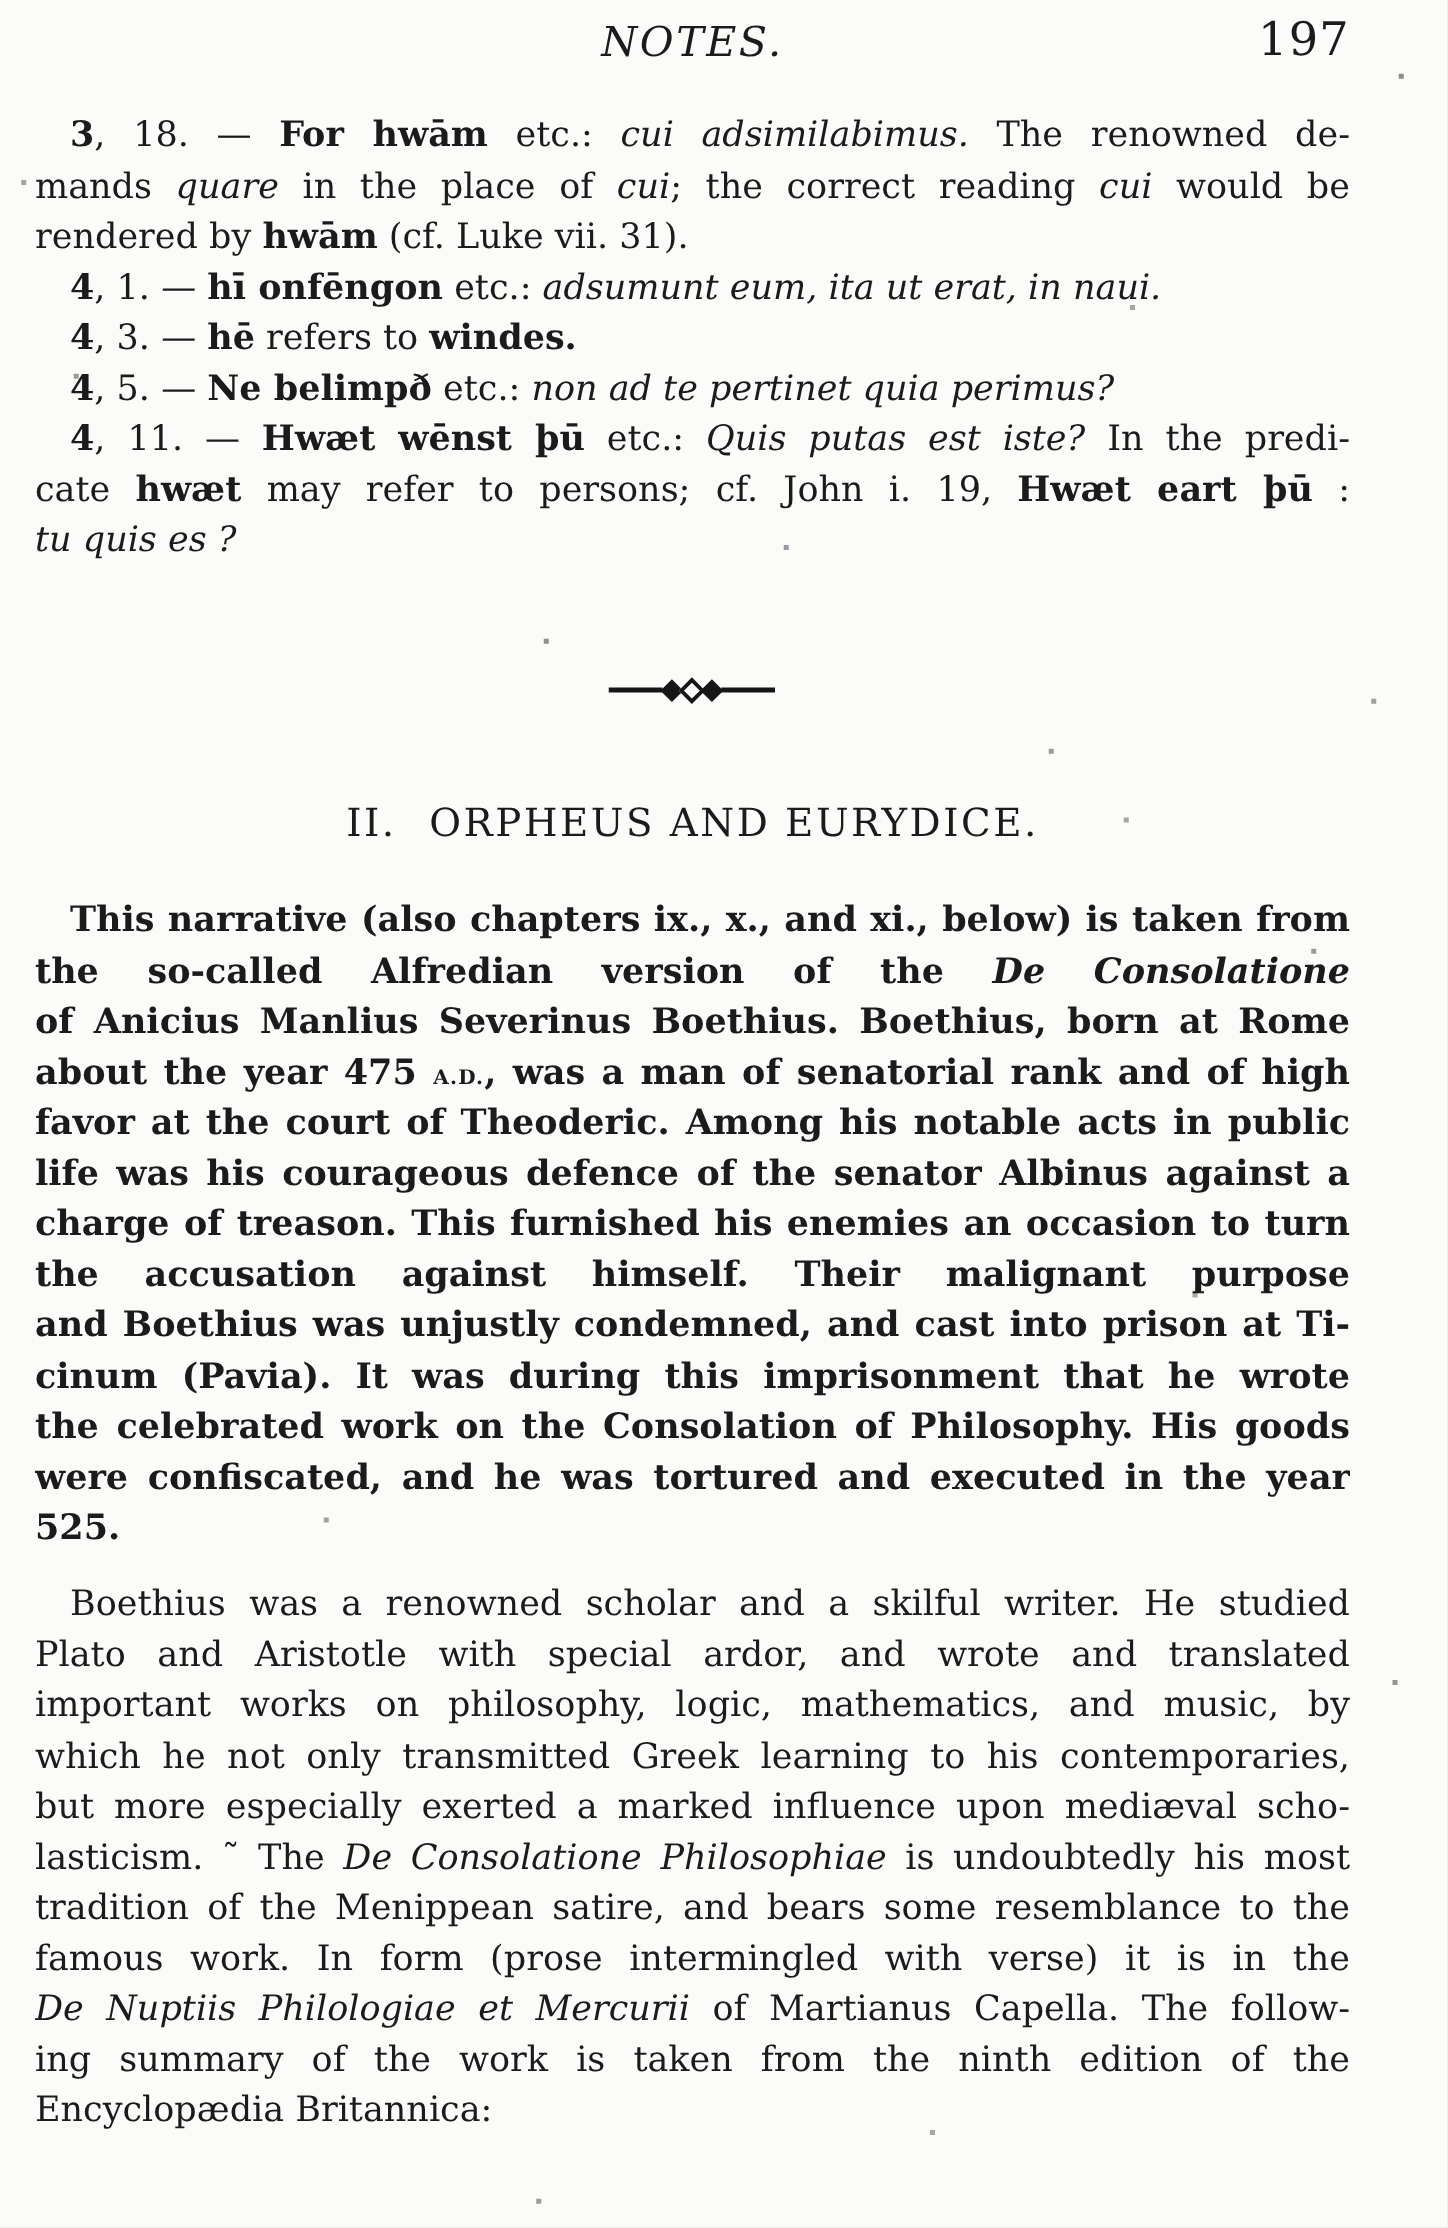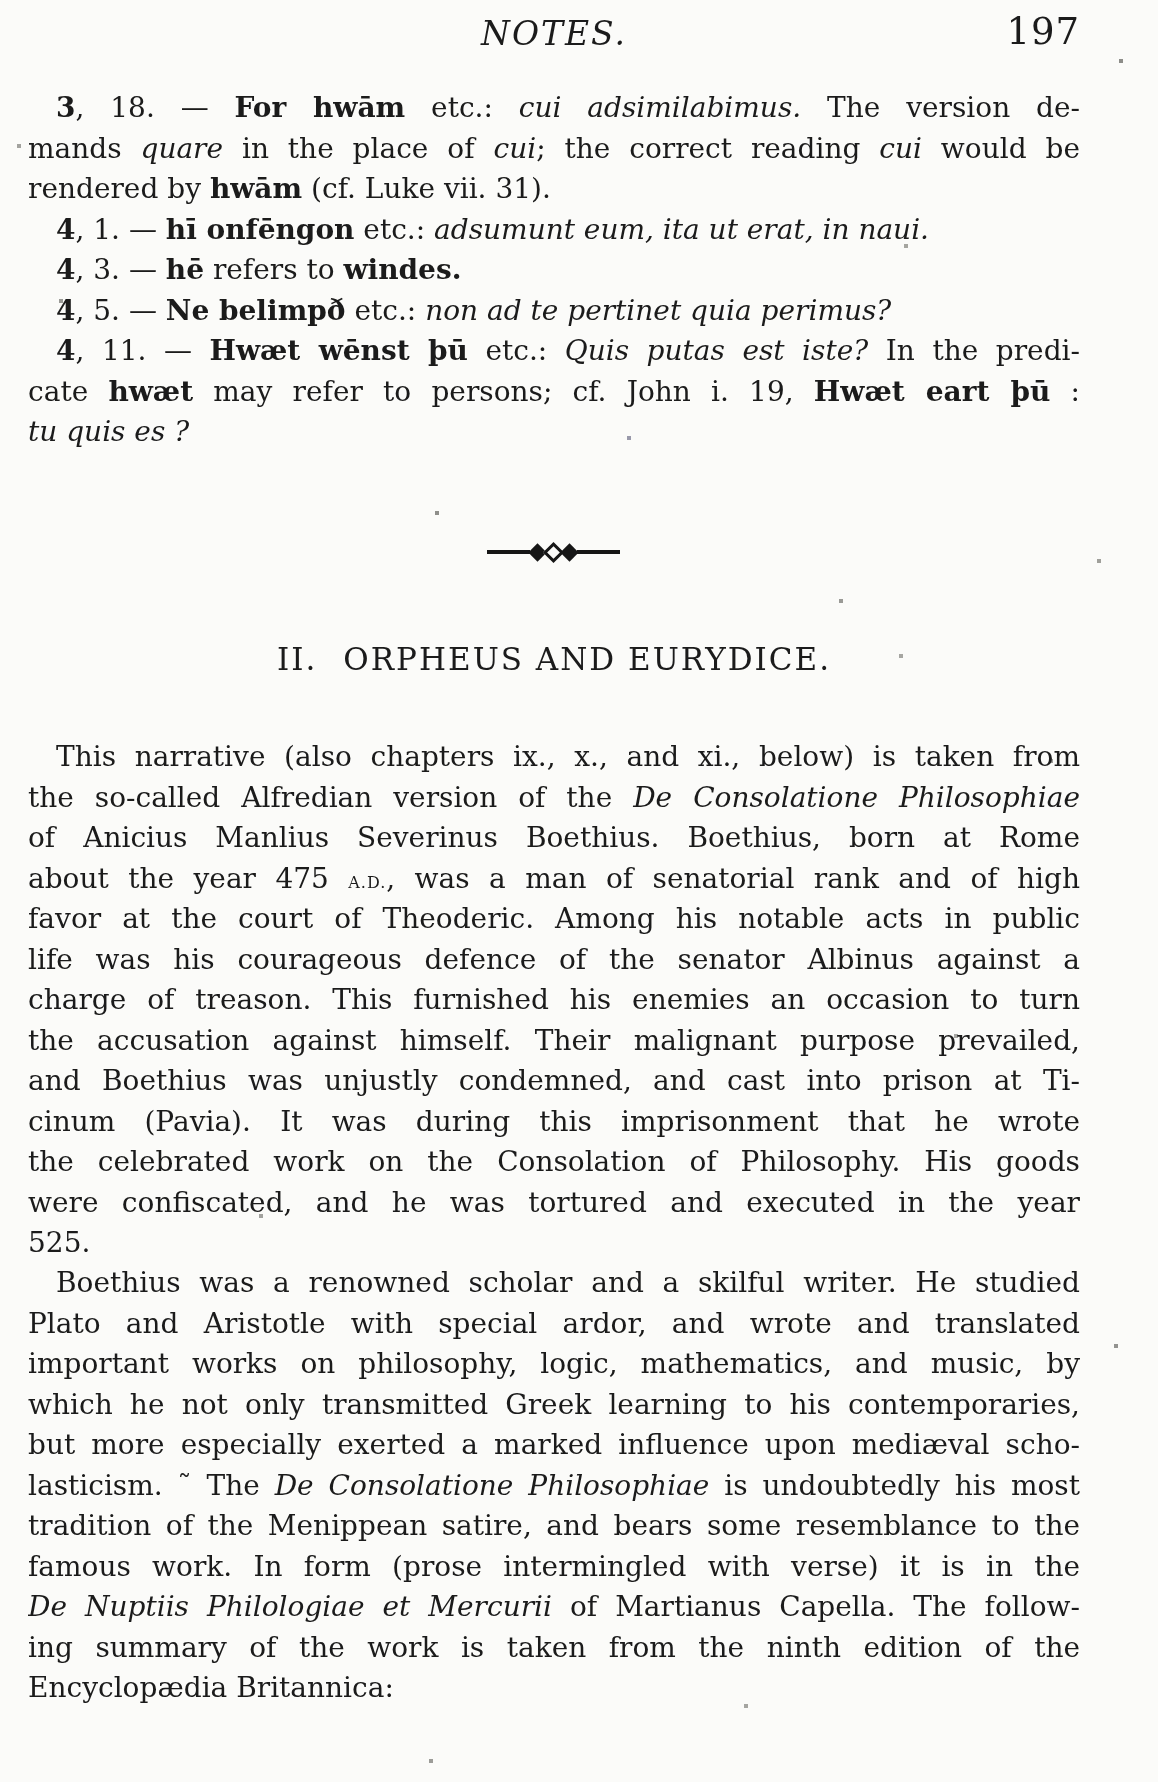--- a/index.html
+++ b/index.html
@@ -13,21 +13,21 @@
   }
   .header{position:absolute;left:28px;top:12px;width:1052px;height:44px;}
   .running-head{
     text-align:center;font-style:italic;font-size:33px;letter-spacing:2px;line-height:44px;
   }
   .page-number{
     position:absolute;right:0;top:-2px;font-size:37px;line-height:44px;letter-spacing:1px;text-align:right;
   }
   .notes{position:absolute;left:28px;top:88px;width:1052px;}
   .para{position:absolute;left:28px;width:1052px;}
-  .p1{top:737px;}
+  .p1{top:716px;font-weight:bold;}
   .p2{top:1239px;margin-top:24px;}
   .tline{
     height:40.5px;line-height:40.5px;font-size:28px;
     text-align:justify;text-align-last:justify;text-justify:inter-word;
     overflow:hidden;white-space:nowrap;
   }
   .tline.jst{white-space:normal;}
   .tline.left{text-align-last:left;}
   .tline.indent{text-indent:28px;}
   .s-b{font-weight:bold;}
@@ -60,21 +60,21 @@
 <div class="page">
   <div class="specks"></div>
 
   <div class="header">
     <div class="running-head">NOTES.</div>
     <div class="page-number">197</div>
   </div>
 
   <div class="notes">
     <div class="note">
-        <div class="tline jst indent"><span class="s-b">3</span><span class="s-r">, 18. — </span><span class="s-b">For hwām</span><span class="s-r"> etc.: </span><span class="s-i">cui adsimilabimus.</span><span class="s-r"> The version de-</span></div>
+        <div class="tline jst indent"><span class="s-b">3</span><span class="s-r">, 18. — </span><span class="s-b">For hwām</span><span class="s-r"> etc.: </span><span class="s-i">cui adsimilabimus.</span><span class="s-r"> The renowned de-</span></div>
         <div class="tline jst"><span class="s-r">mands </span><span class="s-i">quare</span><span class="s-r"> in the place of </span><span class="s-i">cui</span><span class="s-r">; the correct reading </span><span class="s-i">cui</span><span class="s-r"> would be</span></div>
         <div class="tline left"><span class="s-r">rendered by </span><span class="s-b">hwām</span><span class="s-r"> (cf. Luke vii. 31).</span></div>
       </div>
     <div class="note">
         <div class="tline left indent"><span class="s-b">4</span><span class="s-r">, 1. — </span><span class="s-b">hī onfēngon</span><span class="s-r"> etc.: </span><span class="s-i">adsumunt eum, ita ut erat, in naui.</span></div>
       </div>
     <div class="note">
         <div class="tline left indent"><span class="s-b">4</span><span class="s-r">, 3. — </span><span class="s-b">hē</span><span class="s-r"> refers to </span><span class="s-b">windes.</span></div>
       </div>
     <div class="note">

